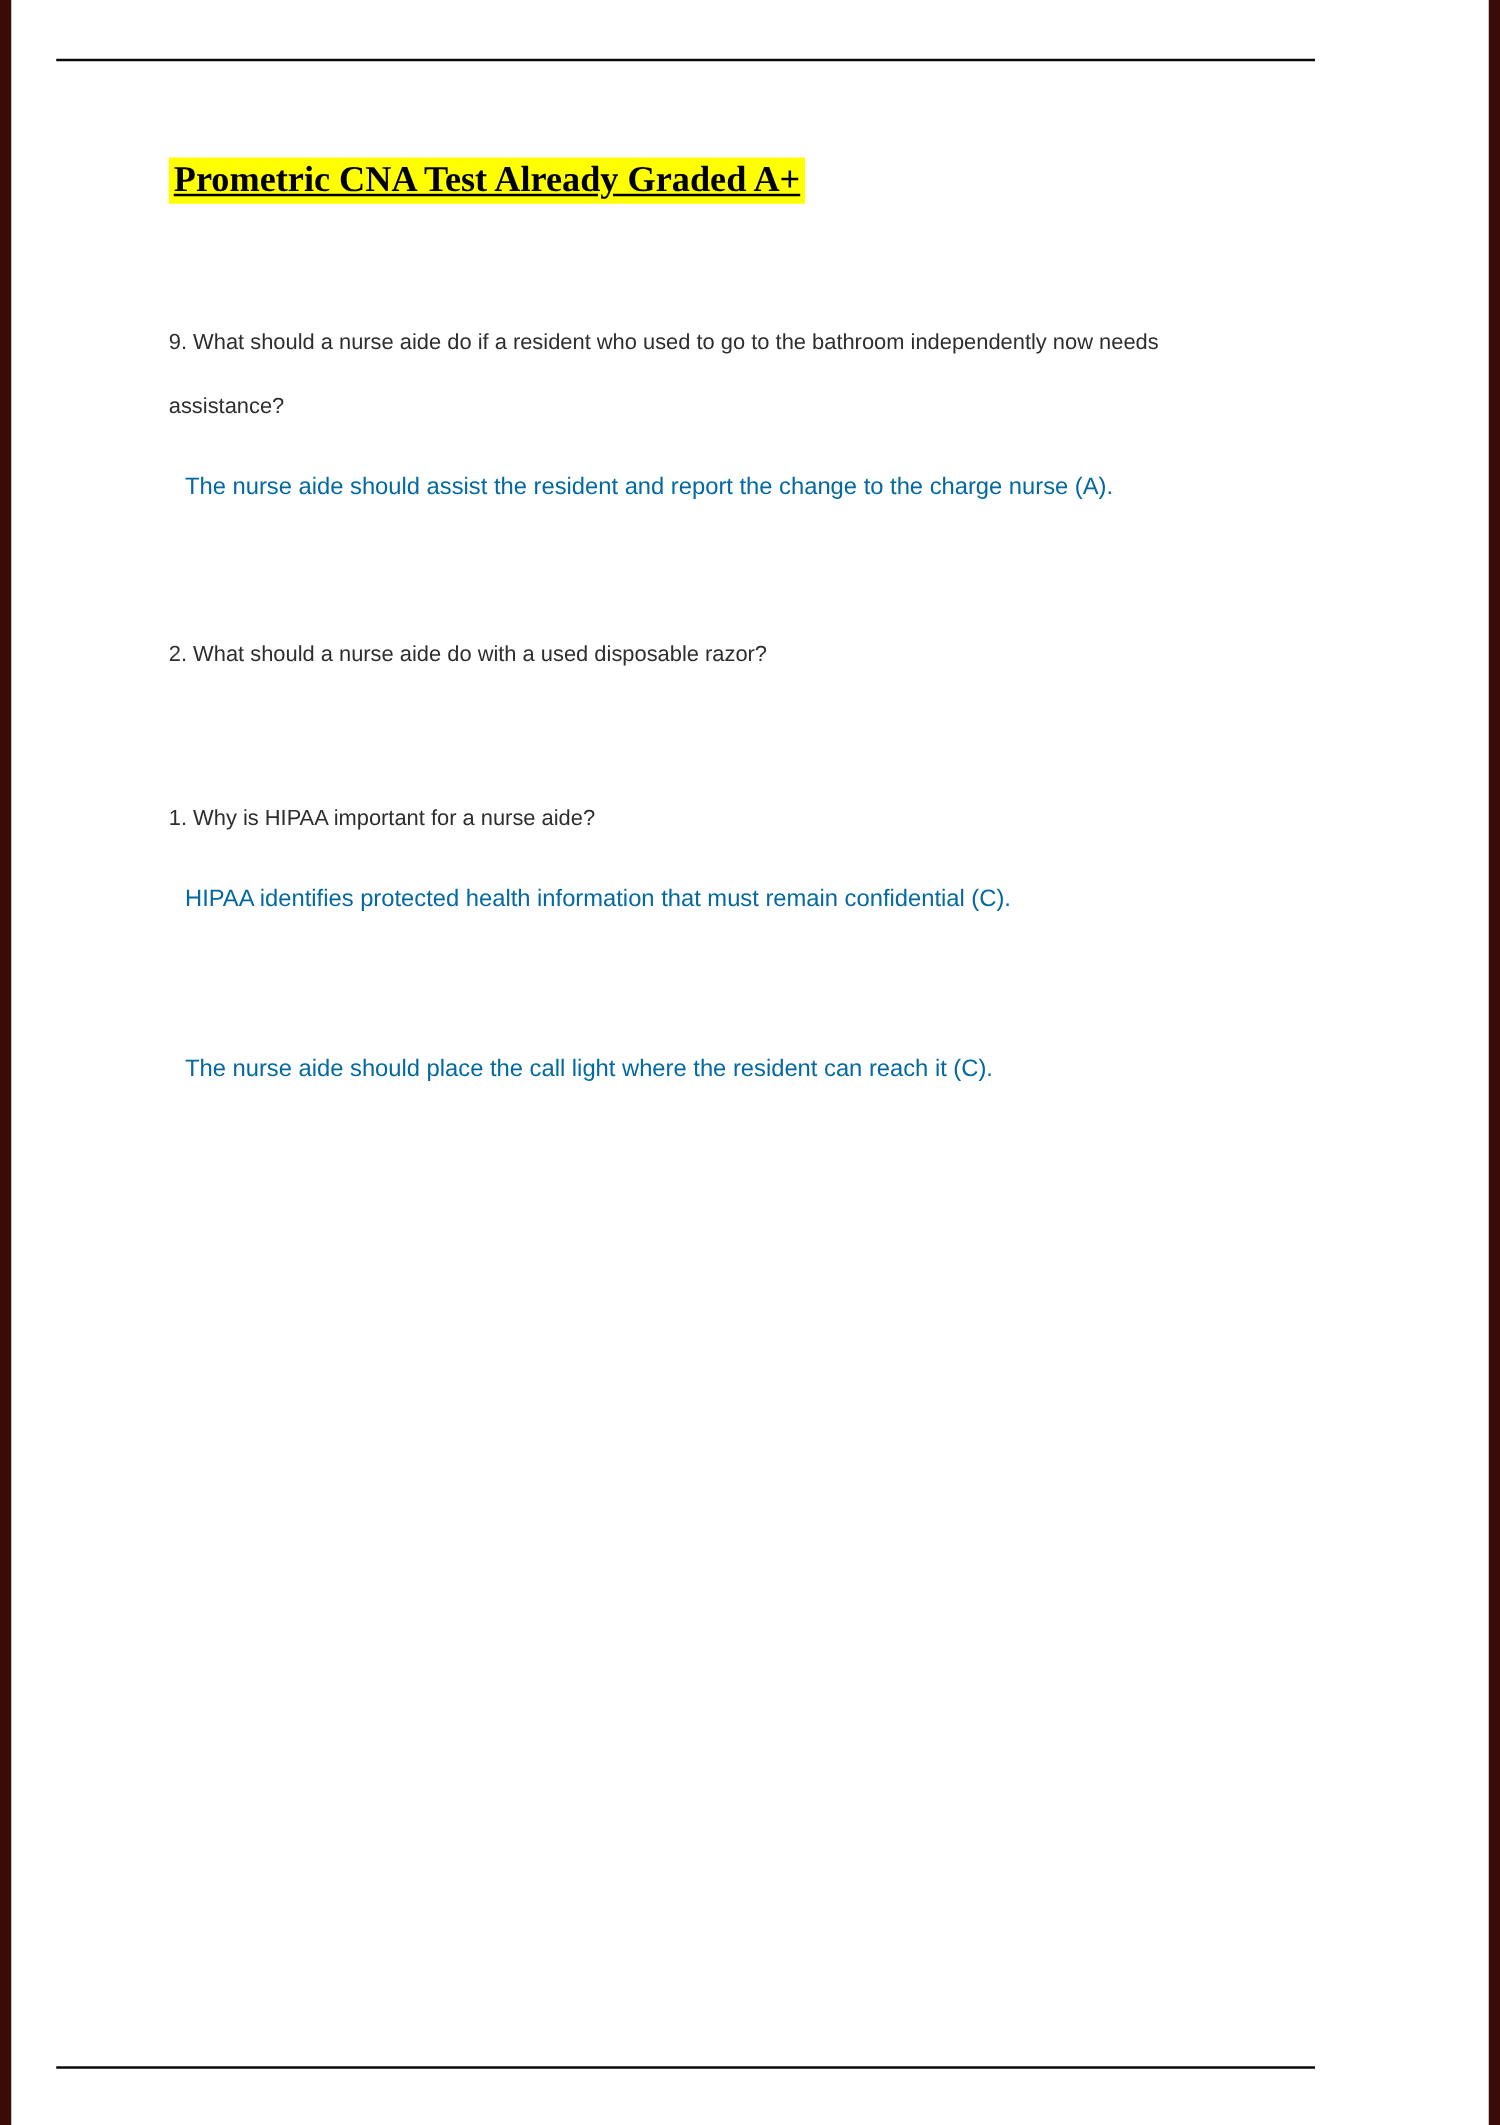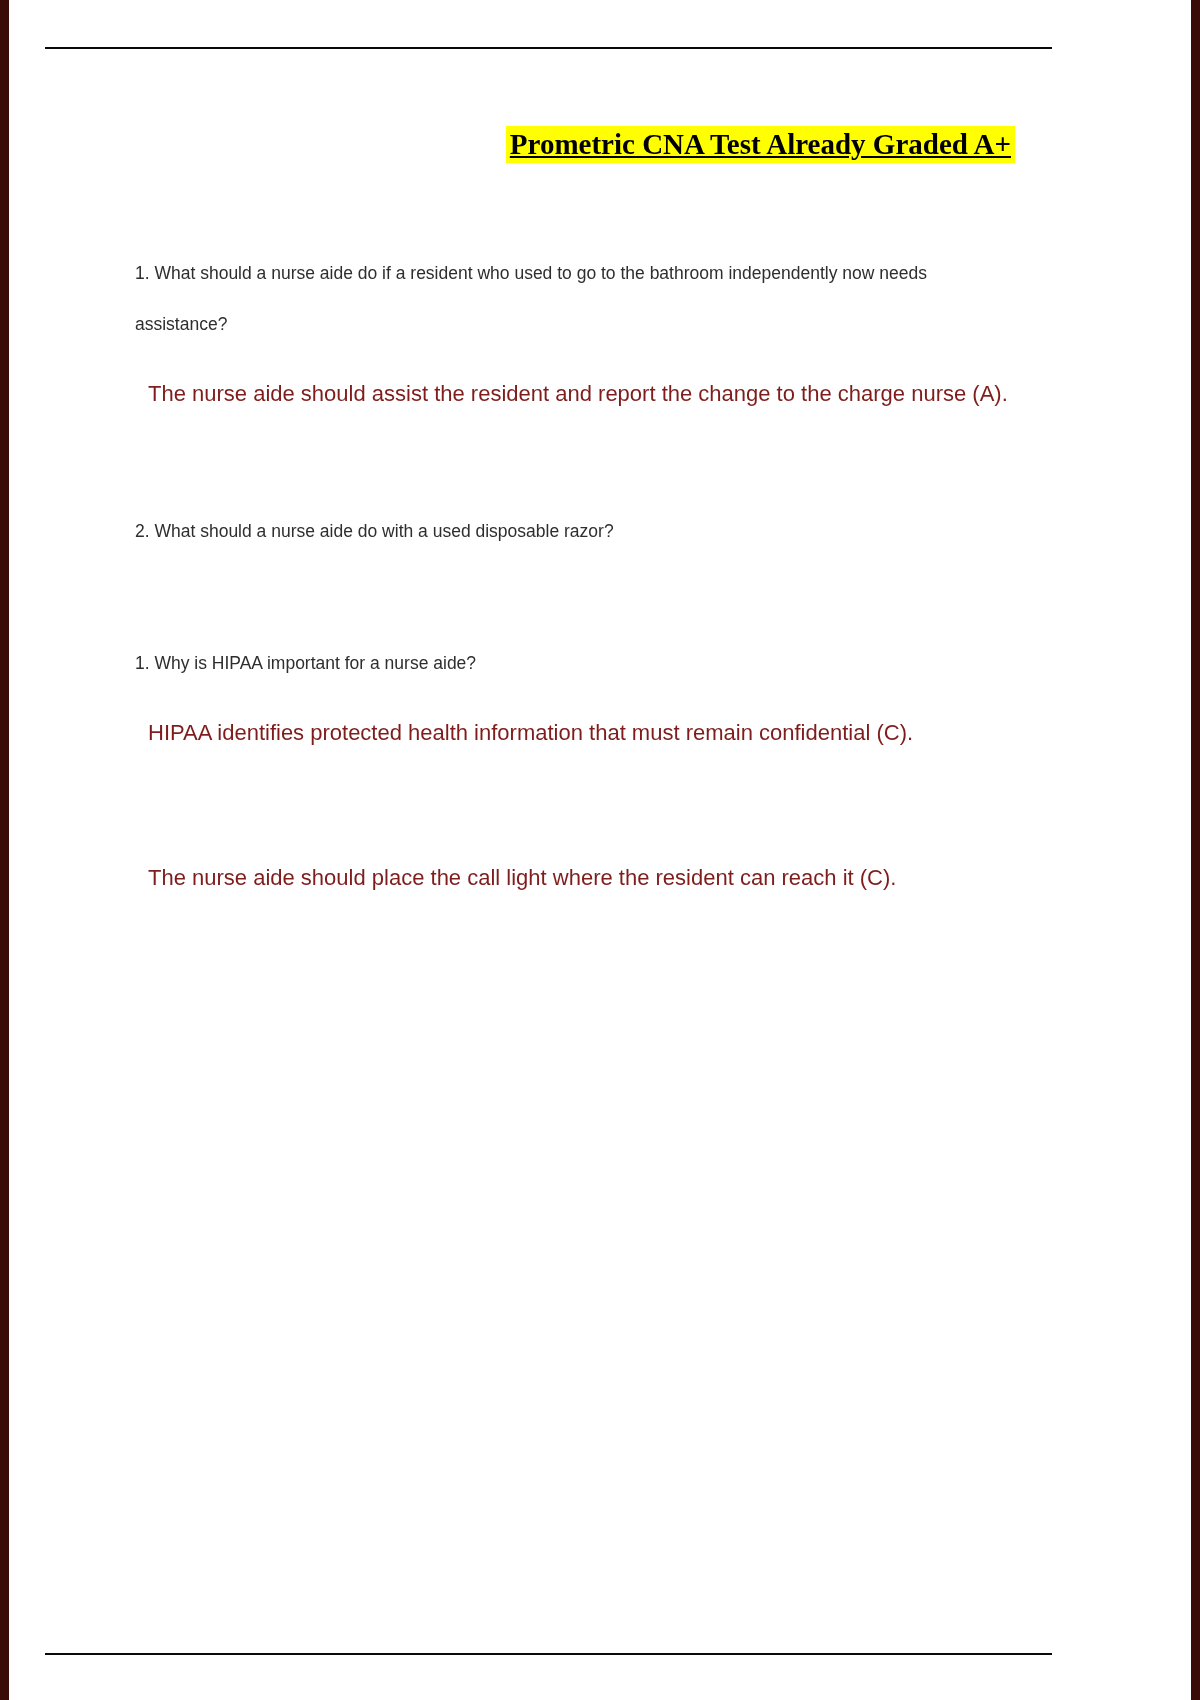--- a/index.html
+++ b/index.html
@@ -34,21 +34,21 @@
     border-top: 2px solid #0a0a0a;
   }
   .rule.top { top: 47px; }
   .rule.bottom { top: 1653px; }
 
   .title-wrap {
     position: absolute;
     top: 128px;
     left: 135px;
     width: 880px;
-    text-align: right;
+    text-align: left;
   }
   .title-wrap h1 {
     margin: 0;
     font-family: "Liberation Serif", serif;
     font-weight: bold;
     font-size: 29px;
     color: #000000;
     display: inline;
   }
   .hl {
@@ -68,42 +68,42 @@
   }
   .question {
     margin: 0;
     font-size: 17.5px;
     line-height: 2.9;
     color: #2e2e2e;
   }
   .answer {
     margin: 12px 0 0 0;
     padding-left: 13px;
-    font-size: 22px;
+    font-size: 19px;
     line-height: 2.9;
-    color: #7f1d1d;
+    color: #0369a1;
   }
 </style>
 </head>
 <body>
 
 <div class="page">
   <div class="edge left"></div>
   <div class="edge right"></div>
 
   <div class="rule top"></div>
 
   <div class="title-wrap">
     <h1><span class="hl">Prometric CNA Test Already Graded A+</span></h1>
   </div>
 
   <div class="content">
 
     <div class="qa-item">
-      <p class="question">1. What should a nurse aide do if a resident who used to go to the bathroom independently now needs assistance?</p>
+      <p class="question">9. What should a nurse aide do if a resident who used to go to the bathroom independently now needs assistance?</p>
       <p class="answer">The nurse aide should assist the resident and report the change to the charge nurse (A).</p>
     </div>
 
     <div class="qa-item">
       <p class="question">2. What should a nurse aide do with a used disposable razor?</p>
     </div>
 
     <div class="qa-item">
       <p class="question">1. Why is HIPAA important for a nurse aide?</p>
       <p class="answer">HIPAA identifies protected health information that must remain confidential (C).</p>

